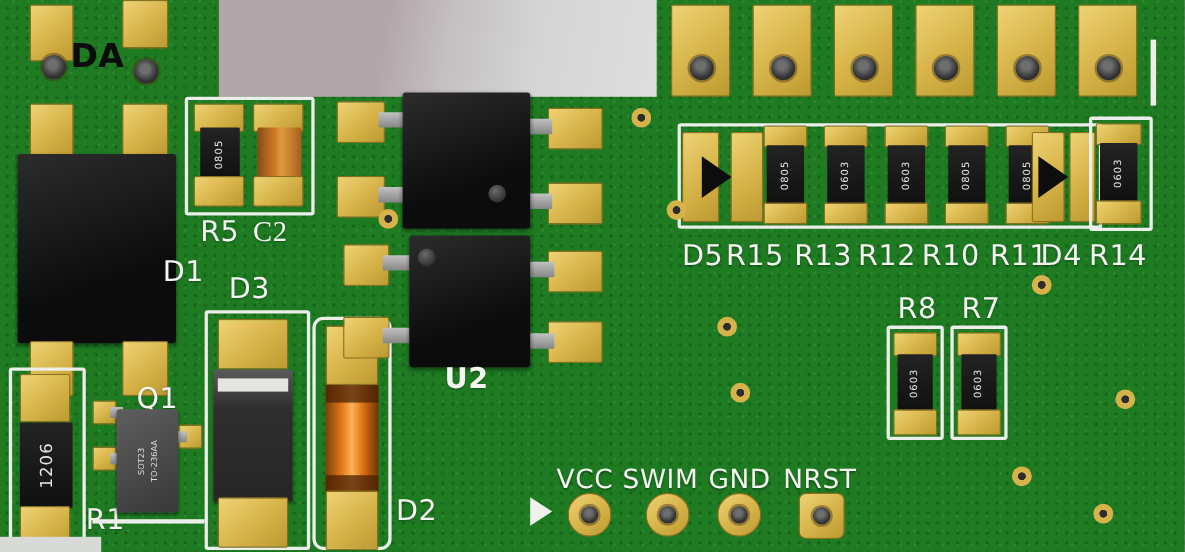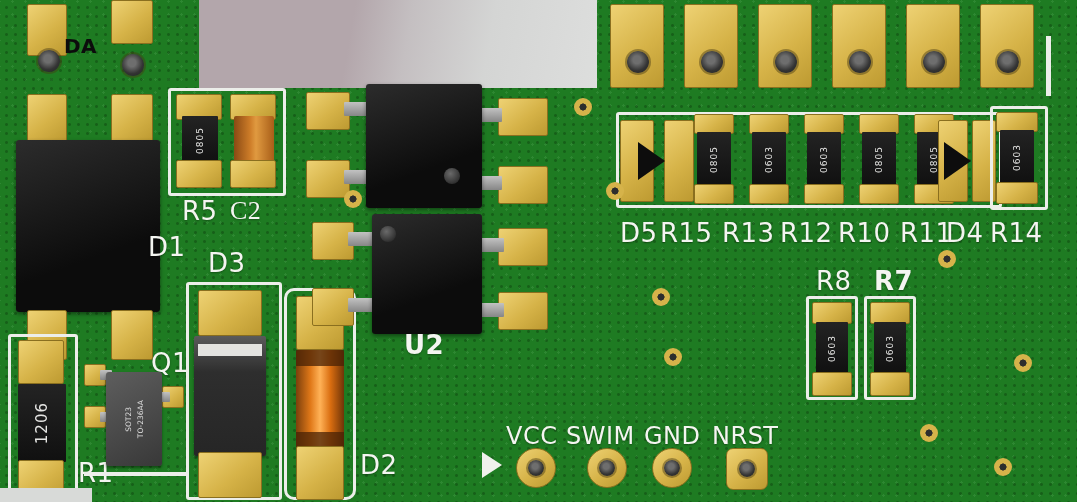--- a/index.html
+++ b/index.html
@@ -18,21 +18,21 @@
   .pad.round{border-radius:50%;}
   .hole{position:absolute;border-radius:50%;background:radial-gradient(circle at 45% 40%, #6e6e6e 0 22%, #343434 60%, #1e1e1e);box-shadow:0 0 0 2px rgba(70,58,20,.45);}
   .via{position:absolute;width:18px;height:18px;border-radius:50%;background:radial-gradient(circle, #2d2d2d 0 26%, #d6b34a 30% 76%, #a2812a 100%);}
   .chip{position:absolute;background:linear-gradient(160deg,#2c2c2c,#0c0c0c 65%);border-radius:3px;box-shadow:0 2px 4px rgba(0,0,0,.45);}
   .cbody{position:absolute;background:linear-gradient(180deg,#232323,#101010);display:flex;align-items:center;justify-content:center;border-radius:1px;}
   .vtext{writing-mode:vertical-rl;transform:rotate(180deg);color:#e6e6e4;font-size:9px;letter-spacing:1px;white-space:nowrap;}
   .silk{position:absolute;border:3px solid #eceeea;border-radius:3px;box-sizing:border-box;}
   .silkbar{position:absolute;background:#eceeea;}
   .label{position:absolute;color:#f4f5f1;font-size:26px;letter-spacing:.5px;text-shadow:0 1px 2px rgba(0,0,0,.35);white-space:nowrap;}
   .label.small{font-size:24px;}
-  .label.dark{color:#0c0c0c;font-size:20px;font-weight:bold;text-shadow:none;}
+  .label.dark{color:#0c0c0c;font-size:30px;font-weight:bold;text-shadow:none;}
   .tri{position:absolute;width:0;height:0;border-top:19px solid transparent;border-bottom:19px solid transparent;border-left:27px solid #0d0d0d;}
   .tri.white{border-top-width:13px;border-bottom-width:13px;border-left-width:20px;border-left-color:#f0f1ed;}
   .lead{position:absolute;background:linear-gradient(180deg,#c2c2c2,#868686);border-radius:1px;}
   .dot{position:absolute;border-radius:50%;background:radial-gradient(circle at 40% 35%, #6a6a6a, #2e2e2e 75%);}
   .q1body{position:absolute;background:linear-gradient(150deg,#5e5e5e,#383838);border-radius:3px;display:flex;align-items:center;justify-content:center;gap:3px;box-shadow:0 2px 3px rgba(0,0,0,.4);}
   .q1body .vtext{font-size:7.5px;letter-spacing:0;color:#dcdcdc;}
   .d3body{position:absolute;background:linear-gradient(180deg,#5a5a5a,#2e2e2e 30%,#262626);border-radius:2px;box-shadow:0 2px 3px rgba(0,0,0,.4);}
   .d2body{position:absolute;background:linear-gradient(90deg,#7c3f0c,#e07818 30%,#ffb257 50%,#d96d10 72%,#6f3408);border-radius:3px;}
   .band{position:absolute;background:rgba(72,33,6,.75);}
   .c2body{position:absolute;background:linear-gradient(90deg,#8a4a14,#cd7c28 40%,#e09a40 55%,#a85e18);border-radius:2px;}
@@ -58,21 +58,21 @@
   <div class="label" style="left:148px;top:232px;">D1</div>
 
   <div class="silk" style="left:8px;top:334px;width:70px;height:166px;"></div>
   <div class="pad" style="left:18px;top:340px;width:46px;height:44px;"></div>
   <div class="cbody" style="left:18px;top:384px;width:48px;height:78px;">
     <span class="vtext" style="font-size:15px;">1206</span>
   </div>
   <div class="pad" style="left:18px;top:460px;width:46px;height:40px;"></div>
   <div class="label" style="left:78px;top:458px;">R1</div>
 
-  <div class="label" style="left:124px;top:348px;margin-left:27px;">Q1</div>
+  <div class="label" style="left:124px;top:348px;">Q1</div>
   <div class="pad" style="left:84px;top:364px;width:22px;height:22px;"></div>
   <div class="pad" style="left:84px;top:406px;width:22px;height:22px;"></div>
   <div class="pad" style="left:162px;top:386px;width:22px;height:22px;"></div>
   <div class="lead" style="left:100px;top:370px;width:12px;height:10px;"></div>
   <div class="lead" style="left:100px;top:412px;width:12px;height:10px;"></div>
   <div class="lead" style="left:158px;top:392px;width:12px;height:10px;"></div>
   <div class="q1body" style="left:106px;top:372px;width:56px;height:94px;">
     <span class="vtext">SOT23</span>
     <span class="vtext">TO-236AA</span>
   </div>
@@ -214,21 +214,21 @@
   <div class="label" style="left:620px;top:218px;">D5</div>
   <div class="label" style="left:660px;top:218px;">R15</div>
   <div class="label" style="left:722px;top:218px;">R13</div>
   <div class="label" style="left:780px;top:218px;">R12</div>
   <div class="label" style="left:838px;top:218px;">R10</div>
   <div class="label" style="left:900px;top:218px;">R11</div>
   <div class="label" style="left:946px;top:218px;">D4</div>
   <div class="label" style="left:990px;top:218px;">R14</div>
 
   <div class="label" style="left:816px;top:266px;">R8</div>
-  <div class="label" style="left:874px;top:266px;font-weight:bold;">R7</div>
+  <div class="label" style="left:874px;top:266px;">R7</div>
   <div class="silk" style="left:806px;top:296px;width:52px;height:104px;"></div>
   <div class="silk" style="left:864px;top:296px;width:52px;height:104px;"></div>
   <div class="pad" style="left:812px;top:302px;width:40px;height:22px;"></div>
   <div class="cbody" style="left:816px;top:322px;width:32px;height:52px;">
     <span class="vtext">0603</span>
   </div>
   <div class="pad" style="left:812px;top:372px;width:40px;height:24px;"></div>
   <div class="pad" style="left:870px;top:302px;width:40px;height:22px;"></div>
   <div class="cbody" style="left:874px;top:322px;width:32px;height:52px;">
     <span class="vtext">0603</span>

